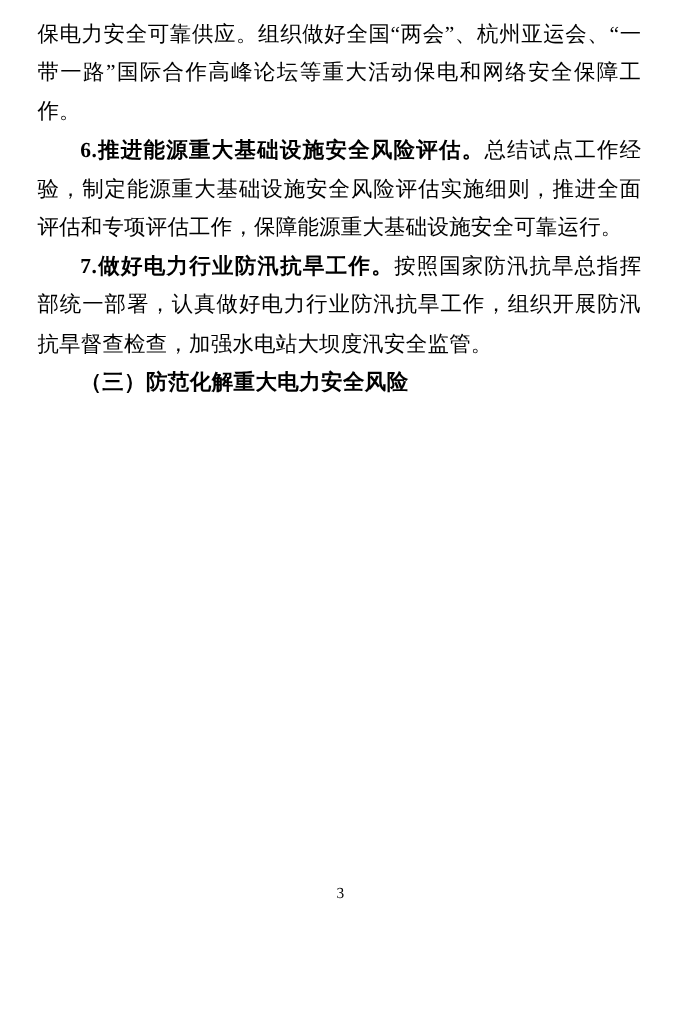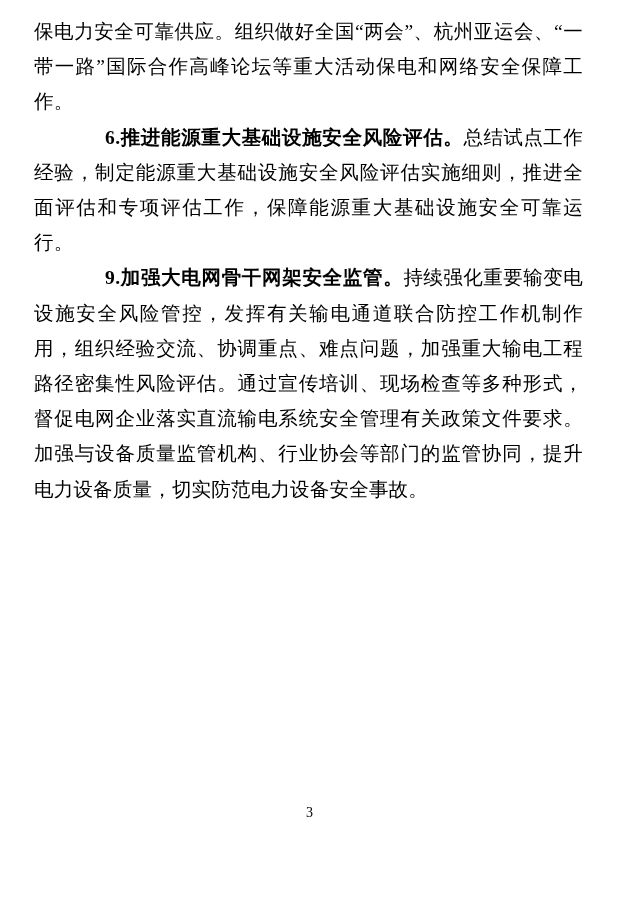--- a/index.html
+++ b/index.html
@@ -29,21 +29,20 @@
     text-justify: inter-ideograph;
     margin: 0;
     letter-spacing: 0.2px;
   }
   .indent {
     text-indent: 2em;
   }
   .lead {
     font-weight: bold;
     letter-spacing: 0.4px;
-    margin-left: 32px;
   }
   .heading {
     font-size: 19.5px;
     line-height: 35.2px;
     margin: 0;
     text-indent: 2em;
     font-weight: bold;
     letter-spacing: 0.4px;
   }
   .pagenum {
@@ -63,22 +62,25 @@
 <div class="page">
 
   <p class="para">
     <span>保电力安全可靠供应。组织做好全国“两会”、杭州亚运会、“一带一路”国际合作高峰论坛等重大活动保电和网络安全保障工作。</span>
   </p>
 
   <p class="para indent">
     <span class="lead">6.推进能源重大基础设施安全风险评估。</span><span>总结试点工作经验，制定能源重大基础设施安全风险评估实施细则，推进全面评估和专项评估工作，保障能源重大基础设施安全可靠运行。</span>
   </p>
 
+  <p class="para indent">
+    <span class="lead">7.做好电力行业防汛抗旱工作。</span><span>按照国家防汛抗旱总指挥部统一部署，认真做好电力行业防汛抗旱工作，组织开展防汛抗旱督查检查，加强水电站大坝度汛安全监管。</span>
+  </p>
+
+  <p class="heading">
+    <span>（三）防范化解重大电力安全风险</span>
+  </p>
 
 
-
-  <p class="para indent">
-    <span class="lead">9.加强大电网骨干网架安全监管。</span><span>持续强化重要输变电设施安全风险管控，发挥有关输电通道联合防控工作机制作用，组织经验交流、协调重点、难点问题，加强重大输电工程路径密集性风险评估。通过宣传培训、现场检查等多种形式，督促电网企业落实直流输电系统安全管理有关政策文件要求。加强与设备质量监管机构、行业协会等部门的监管协同，提升电力设备质量，切实防范电力设备安全事故。</span>
-  </p>
 
 
   <div class="pagenum">3</div>
 </div>
 
 </body></html>

